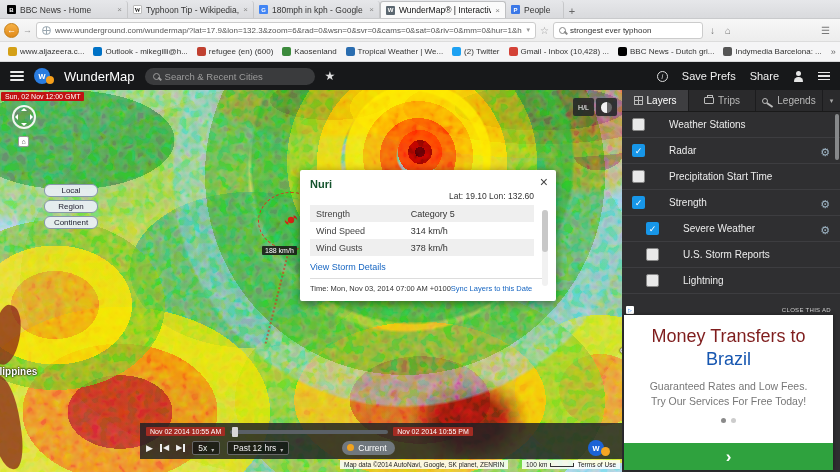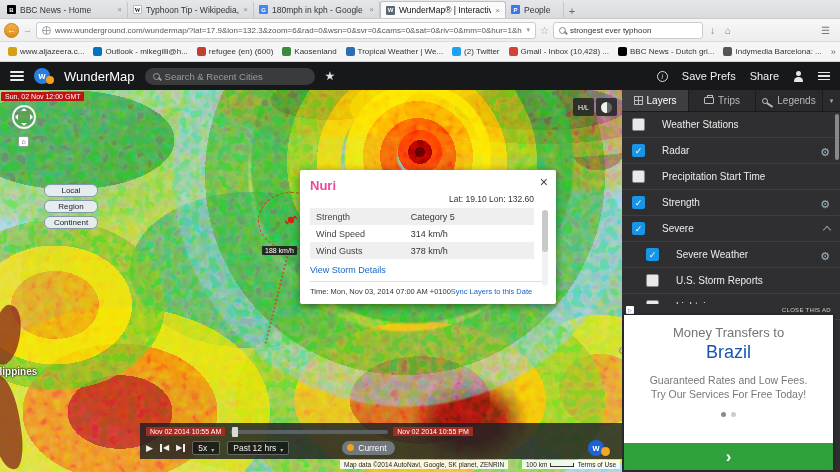--- a/index.html
+++ b/index.html
@@ -109,21 +109,21 @@
   .lbl-gu{ left:620px; top:256px; font-size:8px; }
 
   .hur-ellipse{ position:absolute; left:258px; top:102px; width:66px; height:58px; border:1px dashed rgba(230,40,30,.9); border-radius:50%; z-index:2; }
   .hur-track{ position:absolute; left:276px; top:160px; height:95px; border-left:2px dotted rgba(220,40,30,.6); transform:rotate(14deg); z-index:1; }
   .hur-icon{ position:absolute; left:283px; top:122px; width:16px; height:16px; z-index:2; }
   .speedbadge{ position:absolute; left:262px; top:156px; background:rgba(25,25,25,.88); color:#fff; font-size:7px; padding:1px 3px; border-radius:1px; white-space:nowrap; z-index:2; }
 
   
   .popup{ position:absolute; left:300px; top:80px; width:256px; background:#fff; border-radius:2px; box-shadow:0 2px 8px rgba(0,0,0,.45); padding:8px 10px 8px; z-index:5; }
   .popup-close{ position:absolute; right:8px; top:4px; font-size:14px; color:#444; }
-  .popup-title{ font-size:13px; font-weight:bold; color:#ec4899; }
+  .popup-title{ font-size:11px; font-weight:bold; color:#14532d; }
   .popup-latlon{ font-size:8.5px; color:#333; text-align:right; margin:1px 12px 4px 0; }
   .ptable{ width:calc(100% - 12px); }
   .prow{ display:flex; height:17px; align-items:center; font-size:9px; color:#444; }
   .prow.odd{ background:#efefef; }
   .prow .pl{ width:45%; padding-left:6px; }
   .prow .pv{ color:#333; }
   .pdetails{ font-size:9px; color:#1766c2; margin:5px 0 6px; display:inline-block; }
   .pscroll{ position:absolute; right:8px; top:40px; width:6px; height:76px; background:#f1f1f1; border-radius:3px; }
   .pscroll i{ display:block; width:6px; height:42px; background:#c8c8c8; border-radius:3px; }
   .pfooter{ border-top:1px solid #ddd; padding-top:5px; display:flex; white-space:nowrap; overflow:hidden; }
@@ -160,38 +160,38 @@
   .stabs{ height:22px; display:flex; background:#242426; border-bottom:1px solid #1a1a1a; }
   .stab{ flex:1; display:flex; align-items:center; justify-content:center; gap:4px; font-size:10px; color:#b9b9b9; border-right:1px solid #1c1c1e; background:#2a2a2c; }
   .stab.active{ background:#3e3e41; color:#fff; }
   .stab-caret{ width:17px; display:flex; align-items:center; justify-content:center; color:#aaa; font-size:7px; background:#2a2a2c; }
   .ic-layers{ width:9px; height:9px; border:1px solid #bbb;
     background:linear-gradient(#bbb,#bbb) center/1px 100% no-repeat, linear-gradient(#bbb,#bbb) center/100% 1px no-repeat; }
   .ic-case{ width:10px; height:7px; border:1px solid #bbb; border-radius:1px; position:relative; }
   .ic-case::before{ content:""; position:absolute; top:-3px; left:2px; width:4px; height:2px; border:1px solid #bbb; border-bottom:none; }
   .ic-key{ width:6px; height:6px; border:1.5px solid #bbb; border-radius:50%; position:relative; margin-right:5px; }
   .ic-key::after{ content:""; position:absolute; left:4px; top:3px; width:7px; height:1.5px; background:#bbb; transform:rotate(35deg); transform-origin:left center; }
-  .sitem{ height:26px; display:flex; align-items:center; gap:17px; padding:0 10px; border-bottom:1px solid #3d3d40; }
+  .sitem{ height:26px; display:flex; align-items:center; gap:24px; padding:0 10px; border-bottom:1px solid #3d3d40; }
   .sitem.sub{ padding-left:24px; }
   .cb{ width:13px; height:13px; border-radius:2px; flex:none; }
   .cb.off{ background:#e9e9e9; border:1px solid #888; }
   .cb.on{ background:#1796e8; display:flex; align-items:center; justify-content:center; }
   .cb.on::after{ content:"✓"; color:#fff; font-size:9px; }
   .slabel{ flex:1; color:#ececec; font-size:10px; white-space:nowrap; overflow:hidden; }
   .gear::after{ content:"⚙"; color:#9fb6c6; font-size:11px; }
   .chev-up{ width:6px; height:6px; border-left:1.5px solid #999; border-top:1.5px solid #999; transform:rotate(45deg); margin-top:3px; }
   .sscroll{ position:absolute; right:1px; top:24px; width:4px; height:46px; background:#86888a; border-radius:2px; z-index:3; }
 
   
   .adwrap{ position:absolute; left:2px; right:7px; top:214px; bottom:2px; z-index:6; background:#2f2f31; }
   .adbar{ height:11px; display:flex; align-items:center; justify-content:space-between; padding:0 2px; }
   .adchoices{ width:8px; height:8px; background:#fff; border-radius:1px; color:#1a73e8; font-size:5px; display:flex; align-items:center; justify-content:center; }
   .adclose{ color:#cfcfcf; font-size:6px; letter-spacing:.3px; }
   .adbox{ position:absolute; left:0; right:0; top:11px; bottom:0; background:#fff; box-shadow:0 0 4px rgba(0,0,0,.4); display:flex; flex-direction:column; align-items:center; padding-top:10px; }
-  .adtitle{ color:#737373; font-size:13px; line-height:1.25; text-align:left; }
+  .adtitle{ color:#7f1d1d; font-size:18px; line-height:1.25; text-align:left; }
   .adtitle2{ color:#1656b0; font-size:18px; line-height:1.3; text-align:center; }
   .adbody{ width:158px; color:#777; font-size:10.5px; text-align:center; margin-top:8px; line-height:1.4; }
   .addots{ display:flex; gap:5px; margin-top:10px; }
   .addots i{ width:5px; height:5px; border-radius:50%; background:#ccc; }
   .addots i:first-child{ background:#8a8a8a; }
   .adcta{ position:absolute; left:0; right:0; bottom:0; height:27px; background:#2fa23e; color:#fff; display:flex; align-items:center; justify-content:center; font-size:17px; font-weight:bold; }
 </style>
 </head>
 <body>
 
@@ -461,25 +461,20 @@
       </div>
       <div class="sitem">
         <span class="cb off"></span>
         <span class="slabel">Precipitation Start Time</span>
       </div>
       <div class="sitem">
         <span class="cb on"></span>
         <span class="slabel">Strength</span>
         <span class="gear"></span>
       </div>
-      <div class="sitem">
-        <span class="cb on"></span>
-        <span class="slabel">Severe</span>
-        <span class="chev-up"></span>
-      </div>
       <div class="sitem sub">
         <span class="cb on"></span>
         <span class="slabel">Severe Weather</span>
         <span class="gear"></span>
       </div>
       <div class="sitem sub">
         <span class="cb off"></span>
         <span class="slabel">U.S. Storm Reports</span>
       </div>
       <div class="sitem sub">

